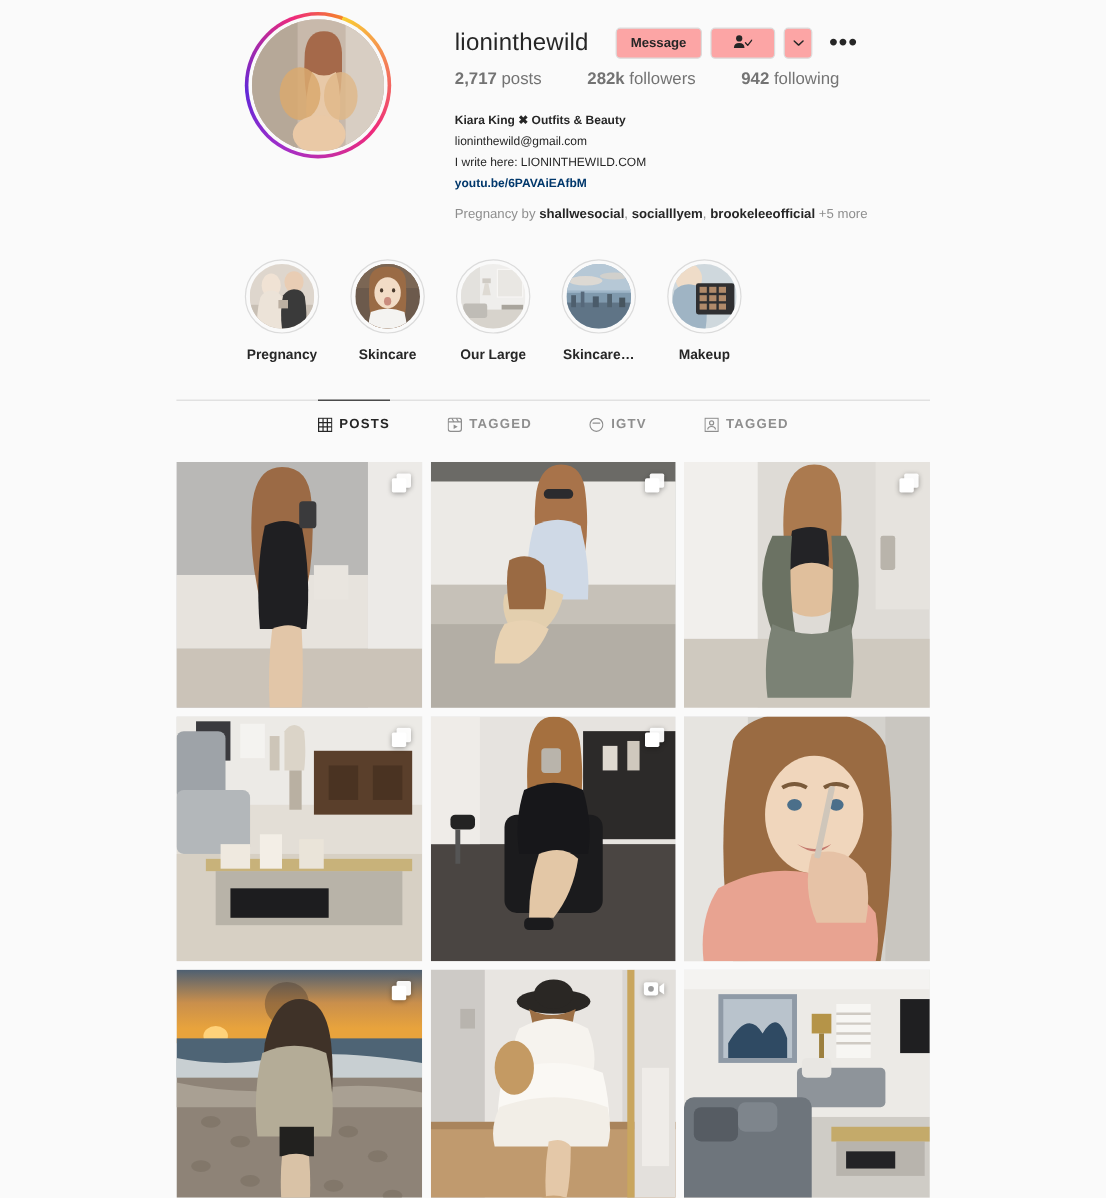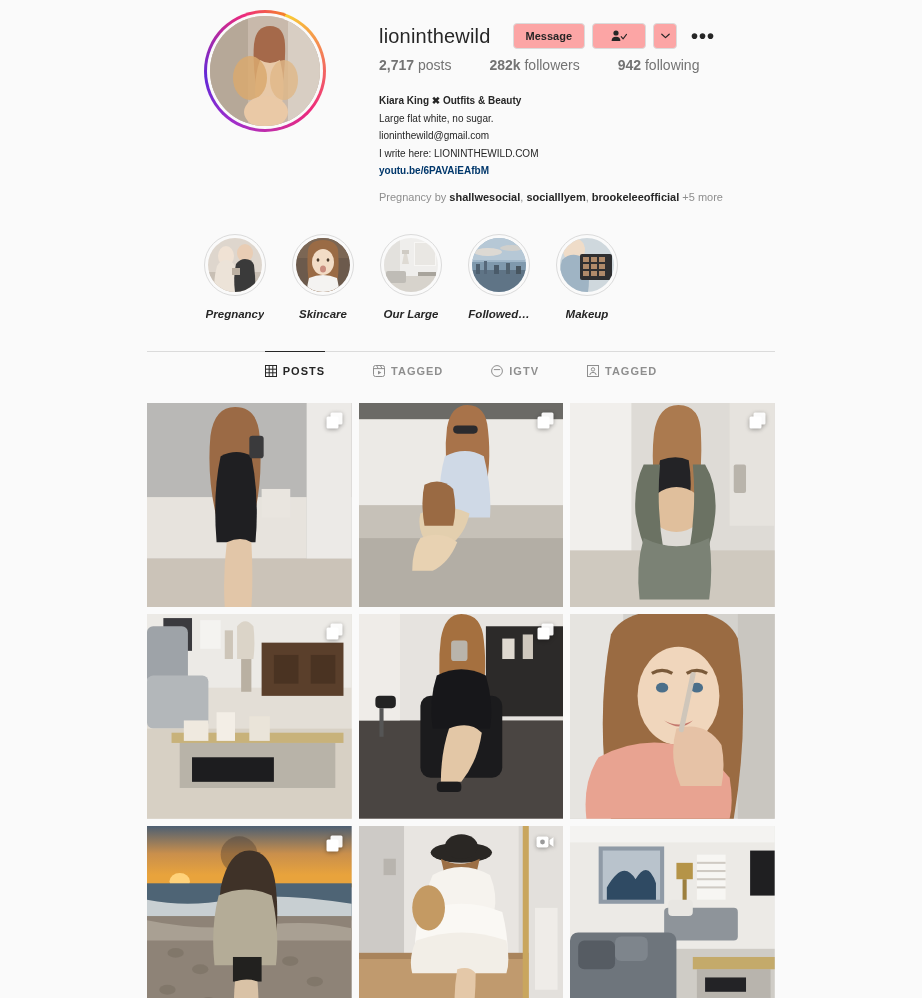--- a/index.html
+++ b/index.html
@@ -81,21 +81,21 @@
     display: block; color: #00376b; font-weight: bold;
     text-decoration: none; margin-top: 0px;
   }
   .followed-by {
     margin-top: 10px; font-size: 11px; color: #8e8e8e; line-height: 14px;
   }
   .followed-by b { color: #262626; font-weight: bold; }
 
   
   .highlights {
-    display: flex; margin: 30px 0 0 191px; width: 620px; font-style: italic;
+    display: flex; margin: 30px 0 0 191px; width: 620px;
   }
   .hl {
     width: 88px; display: flex; flex-direction: column; align-items: center;
     margin-right: 0px; cursor: pointer;
   }
   .hl-ring {
     width: 62px; height: 62px; border-radius: 50%;
     border: 1px solid #dbdbdb; padding: 3px; background: #fafafa;
   }
   .hl-img {
@@ -206,21 +206,20 @@
           <span>following</span>
         </span>
       </div>
 
       <div class="bio">
         <span class="bio-line">
           <span class="fullname">Kiara King</span>
           <span class="glyph">✖</span>
           <span class="fullname">Outfits &amp; Beauty</span>
         </span>
-        <span class="bio-line">Large flat white, no sugar.</span>
         <span class="bio-line">lioninthewild@gmail.com</span>
         <span class="bio-line">I write here: LIONINTHEWILD.COM</span>
         <a class="bio-link" href="#">youtu.be/6PAVAiEAfbM</a>
       </div>
 
       <div class="followed-by">
         <span>Pregnancy by</span>
         <b>shallwesocial</b><span>,</span>
         <b>socialllyem</b><span>,</span>
         <b>brookeleeofficial</b>
@@ -298,21 +297,21 @@
             <rect x="0" y="24" width="54" height="8" fill="#7f99ad"></rect>
             <rect x="0" y="32" width="54" height="22" fill="#5f7486"></rect>
             <rect x="4" y="26" width="4" height="10" fill="#4e5f6e"></rect>
             <rect x="12" y="23" width="3" height="13" fill="#56687a"></rect>
             <rect x="22" y="27" width="5" height="9" fill="#4a5b6a"></rect>
             <rect x="34" y="25" width="4" height="11" fill="#51626f"></rect>
             <rect x="44" y="28" width="5" height="8" fill="#47555f"></rect>
           </svg>
         </div>
       </div>
-      <div class="hl-label">Followed…</div>
+      <div class="hl-label">Skincare…</div>
     </div>
 
 
     <div class="hl">
       <div class="hl-ring">
         <div class="hl-img">
           <svg viewBox="0 0 54 54" preserveAspectRatio="xMidYMid slice">
             <rect width="54" height="54" fill="#cfd8dd"></rect>
             <ellipse cx="14" cy="12" rx="11" ry="12" fill="#efdcc8"></ellipse>
             <path d="M2 22 q6-6 14-5 q9 1 12 9 q2 16 0 28 h-28 q-2-18 2-32z" fill="#9fb4c4"></path>

